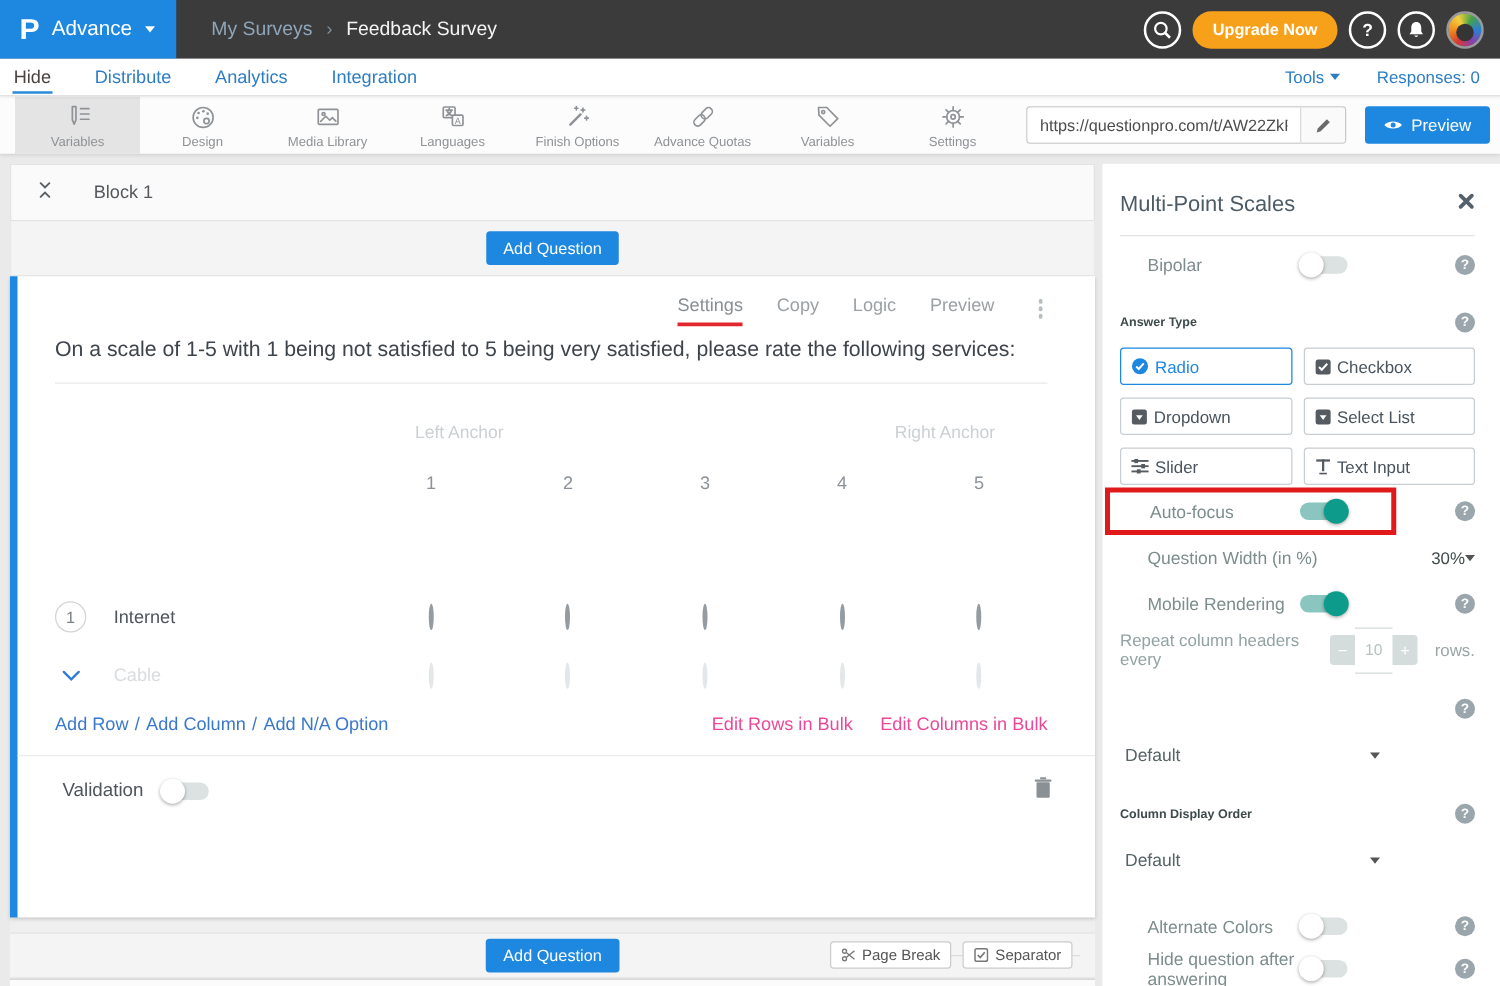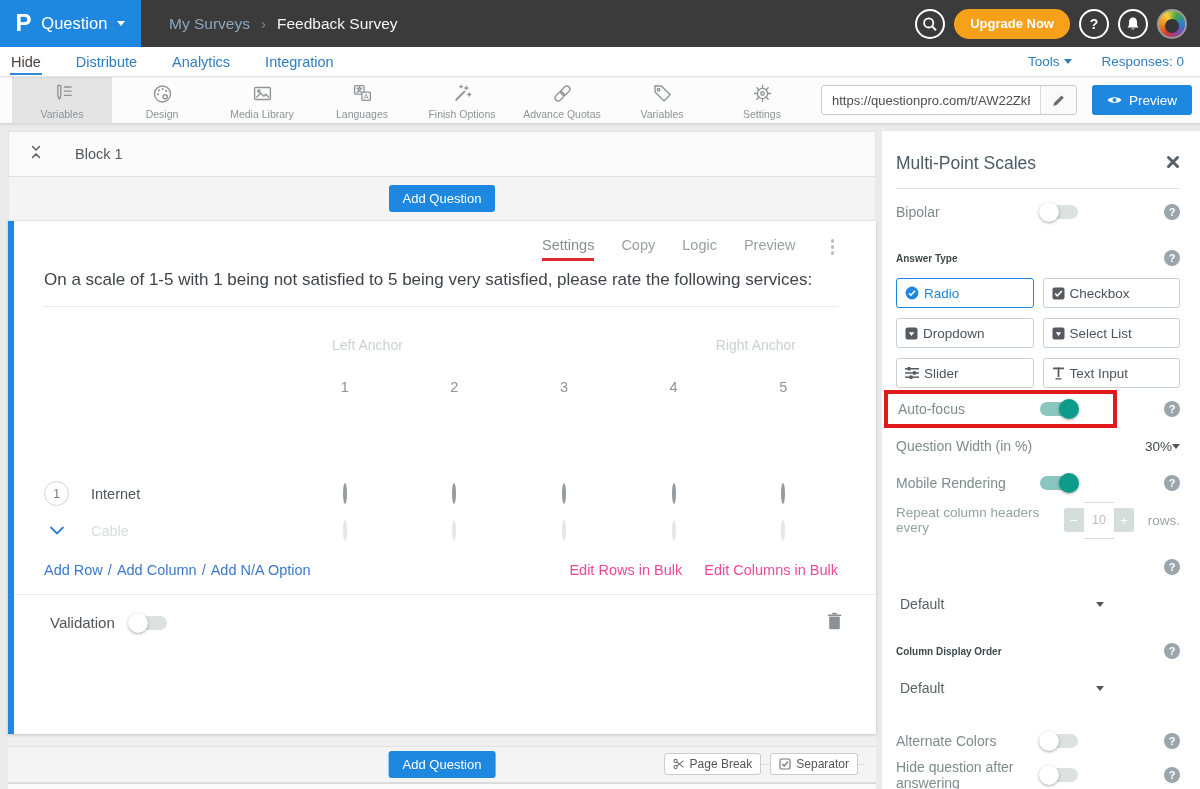--- a/index.html
+++ b/index.html
@@ -83,21 +83,21 @@
   .qtext { margin-top:10px; font-size:17px; color:#3e444b; line-height:1.55; max-width:795px; }
   .qdivider { border-top:1px solid #e9e9e9; margin-top:13px; }
 
   .spacer { width:246px; flex:none; }
   .colarea { flex:1; display:flex; }
   .colarea > span { flex:1; text-align:center; }
   .anchor-row { display:flex; margin-top:30px; color:#cbd0d3; font-size:14px; }
   .anchor-area { flex:1; display:flex; justify-content:space-between; padding:0 42px; }
   .num-row { display:flex; margin-top:26px; color:#8b9298; font-size:14.5px; }
   .srow { display:flex; align-items:center; margin-top:86px; }
-  .srow.cable { margin-top:16px; }
+  .srow.cable { margin-top:26px; }
   .row-head { width:246px; flex:none; display:flex; align-items:center; }
   .badge { width:25px; height:25px; border-radius:50%; border:1px solid #d4d4d4; color:#7b8288;
            font-size:13px; display:flex; align-items:center; justify-content:center; }
   .chev { width:25px; display:flex; justify-content:center; cursor:pointer; }
   .row-label { margin-left:22px; color:#4e555b; font-size:14.5px; }
   .radio { width:17px; height:17px; border-radius:50%; border:2px solid #949ba1; margin:0 auto;
            background:#fff; cursor:pointer; }
   .faded .radio { border-color:#e4e7e9; }
   .faded .row-label { color:#d9dde0; }
 
@@ -122,21 +122,21 @@
   .bottom-strip { height:6px; background:#fbfbfb; border-top:1px solid #d8d8d8; }
 
   
   .panel { width:318px; padding-top:8px; }
   .panel-inner { background:#fff; height:658px; padding:22px 20px 0 14px; }
   .p-title-row { display:flex; align-items:center; justify-content:space-between; }
   .p-title { color:#4c5b66; font-size:17.5px; font-weight:500; }
   .close-x { cursor:pointer; }
   .p-hr { border-top:1px solid #e4e4e4; margin-top:14px; }
   .p-row { display:flex; align-items:center; }
-  .p-label { flex:1; color:#7d8c8c; font-size:14px; }
+  .p-label { flex:1; color:#7d8c8c; font-size:14px;margin-left:22px; }
   .p-bold { flex:1; color:#3e4a4a; font-size:10px; font-weight:bold; }
   .help { width:16px; height:16px; border-radius:50%; background:#9aa6ac; color:#fff; flex:none;
           font-size:11px; font-weight:bold; display:flex; align-items:center; justify-content:center;
           margin-left:auto; cursor:pointer; }
   .toggle { width:38px; height:14px; border-radius:7px; background:#dce1e1; position:relative;
             flex:none; margin-right:86px; cursor:pointer; }
   .toggle .knob { width:20px; height:20px; border-radius:50%; background:#fff; position:absolute;
                   top:-3px; left:-1px; box-shadow:0 1px 3px rgba(0,0,0,.35); }
   .toggle.on { background:var(--teal-track,#8ac5bf); }
   .toggle.on .knob { left:auto; right:-1px; background:var(--teal,#0d9c8c); }
@@ -172,21 +172,21 @@
   .hide-row { margin-top:12px; height:22px; }
 </style>
 </head>
 <body>
 
 <div class="app">
 
   <div class="topbar">
     <div class="brand">
       <span class="brand-logo">P</span>
-      <span class="brand-name">Question</span>
+      <span class="brand-name">Advance</span>
       <span class="caret white"></span>
     </div>
     <div class="crumbs">
       <span class="crumb-muted">My Surveys</span>
       <span class="crumb-sep">›</span>
       <span class="crumb-current">Feedback Survey</span>
     </div>
     <div class="top-actions">
       <span class="circle-btn">
         <svg width="16" height="16">

